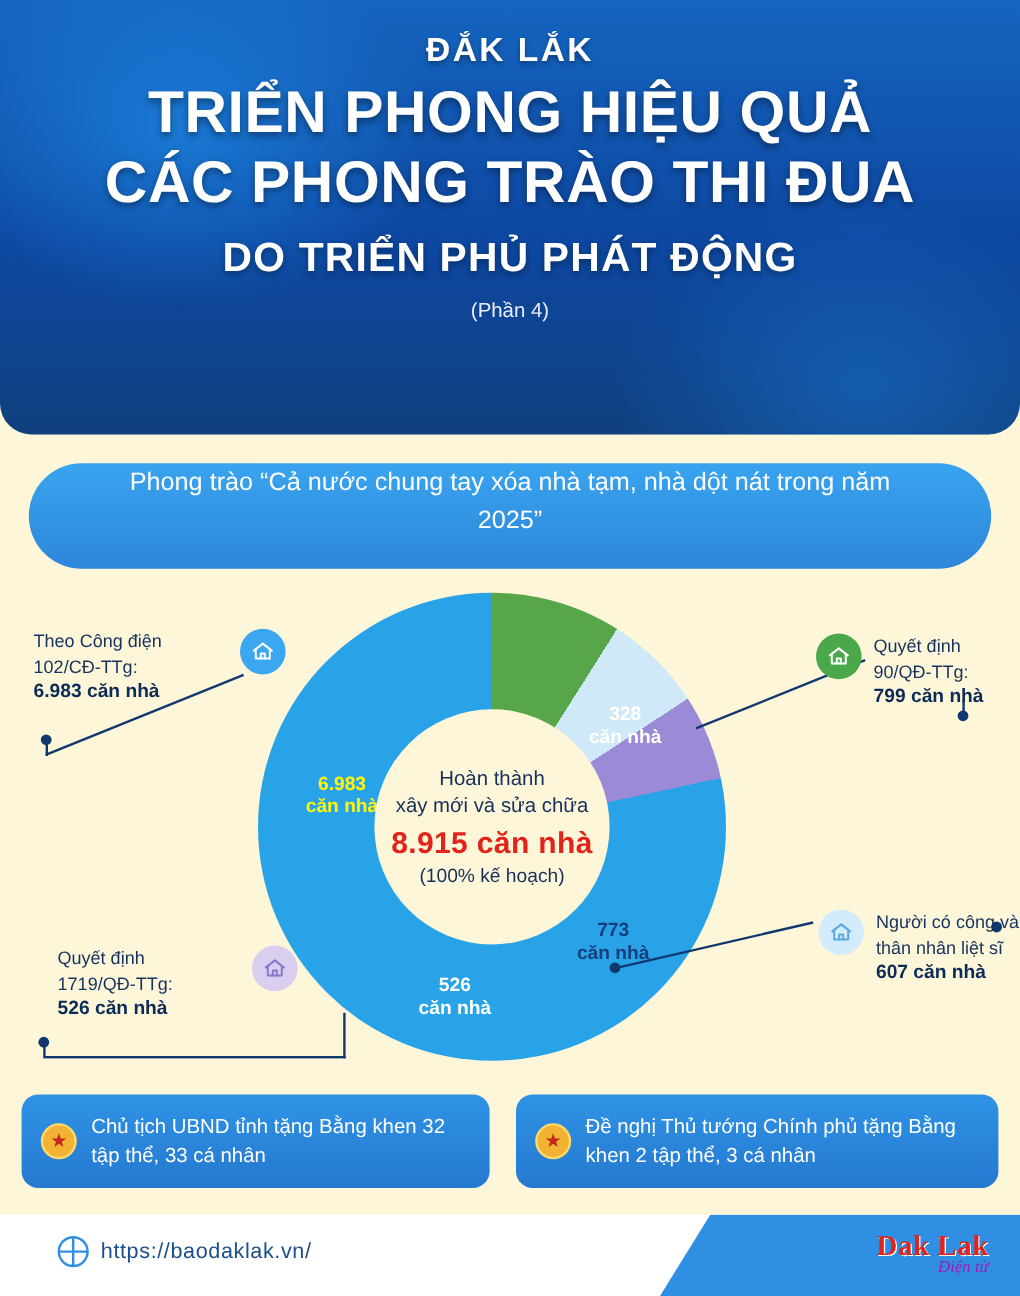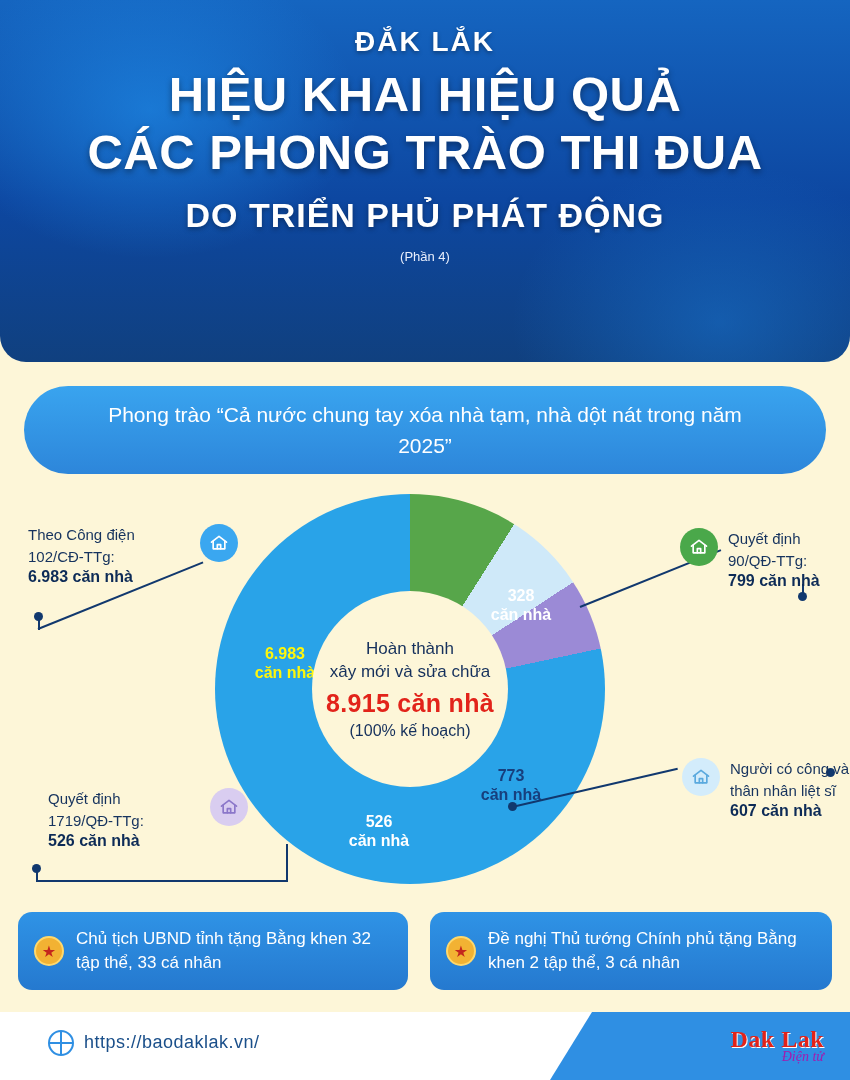--- a/index.html
+++ b/index.html
@@ -59,32 +59,32 @@
   .h-line3 {
     color: #ffffff;
     font-size: 34px;
     font-weight: bold;
     letter-spacing: 1px;
     margin-top: 14px;
     text-shadow: 0 2px 5px rgba(0,0,0,.35);
   }
   .h-part {
     color: #e8eefc;
-    font-size: 13px;
+    font-size: 17px;
     margin-top: 14px;
   }
 
   
   .banner {
     position: absolute;
     left: 24px; top: 386px;
     width: 802px; height: 88px;
     background: linear-gradient(180deg, #39a4ef 0%, #2d86da 100%);
     border-radius: 44px;
-    display: flex; align-items: center; justify-content: center;
+    display: flex; align-items: flex-start; justify-content: center;
     text-align: center;
     padding: 0 56px;
   }
   .banner span {
     color: #ffffff;
     font-size: 21px;
     line-height: 1.5;
   }
 
   
@@ -231,21 +231,21 @@
   }
 </style>
 </head>
 <body>
 
 <div class="page">
 
   <div class="header">
     <div class="header-inner">
       <div class="h-province">ĐẮK LẮK</div>
-      <div class="h-line1">HIỆU KHAI HIỆU QUẢ</div>
+      <div class="h-line1">TRIỂN PHONG HIỆU QUẢ</div>
       <div class="h-line2">CÁC PHONG TRÀO THI ĐUA</div>
       <div class="h-line3">DO TRIỂN PHỦ PHÁT ĐỘNG</div>
       <div class="h-part">(Phần 4)</div>
     </div>
   </div>
 
   <div class="banner">
     <span>Phong trào “Cả nước chung tay xóa nhà tạm, nhà dột nát trong năm 2025”</span>
   </div>
 

